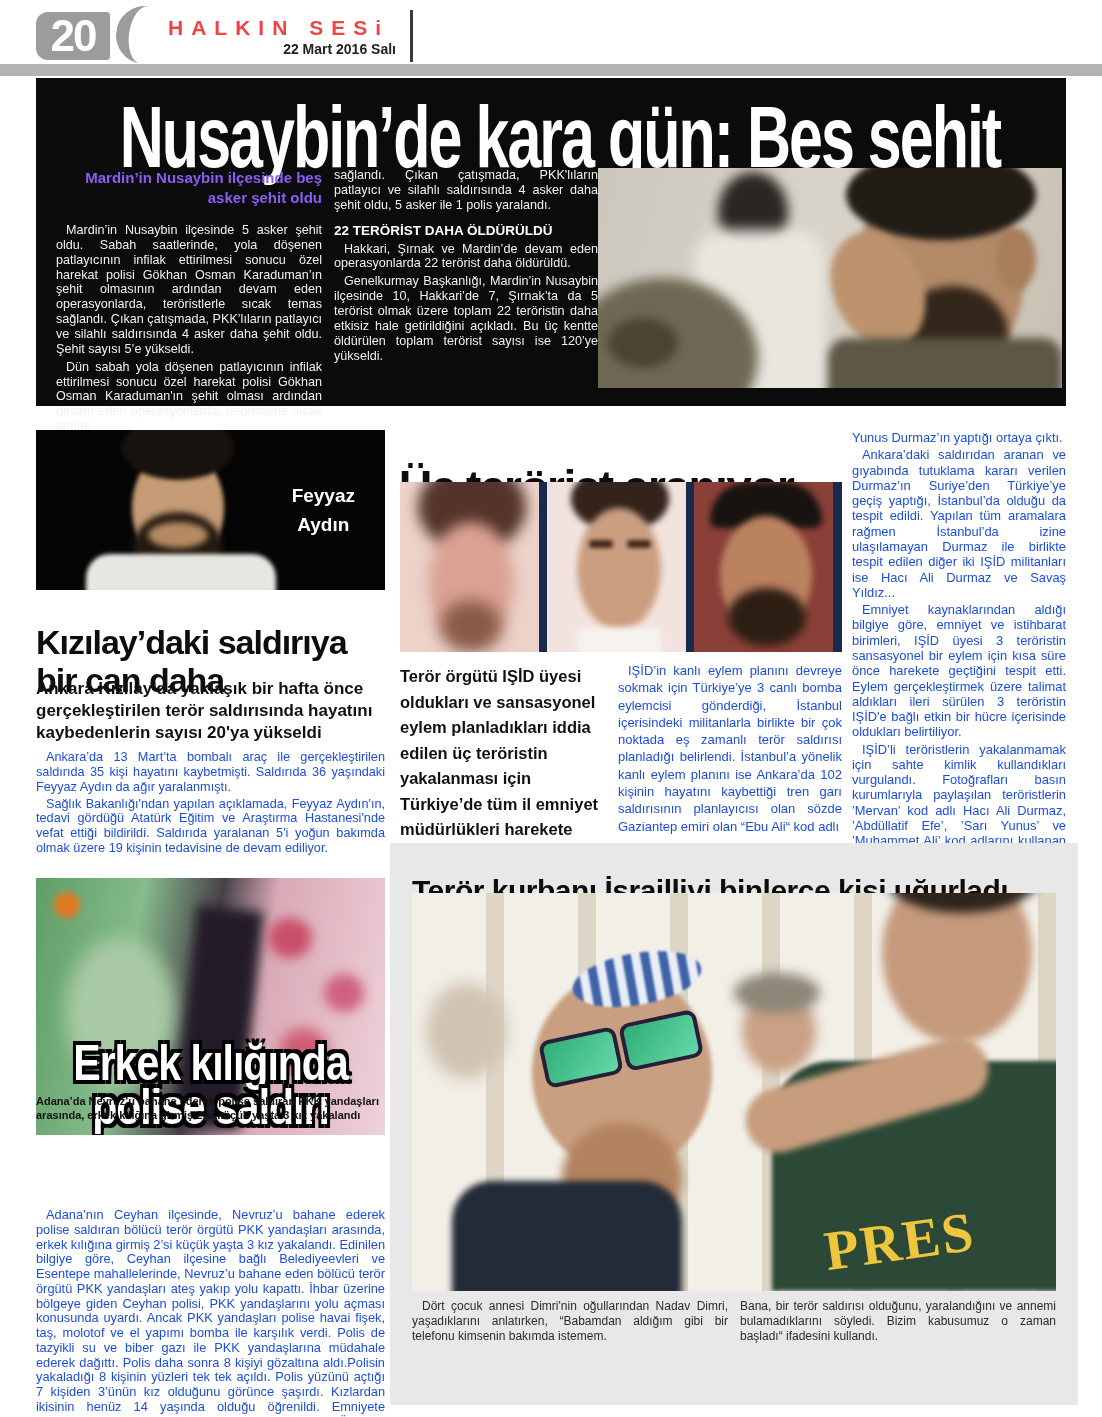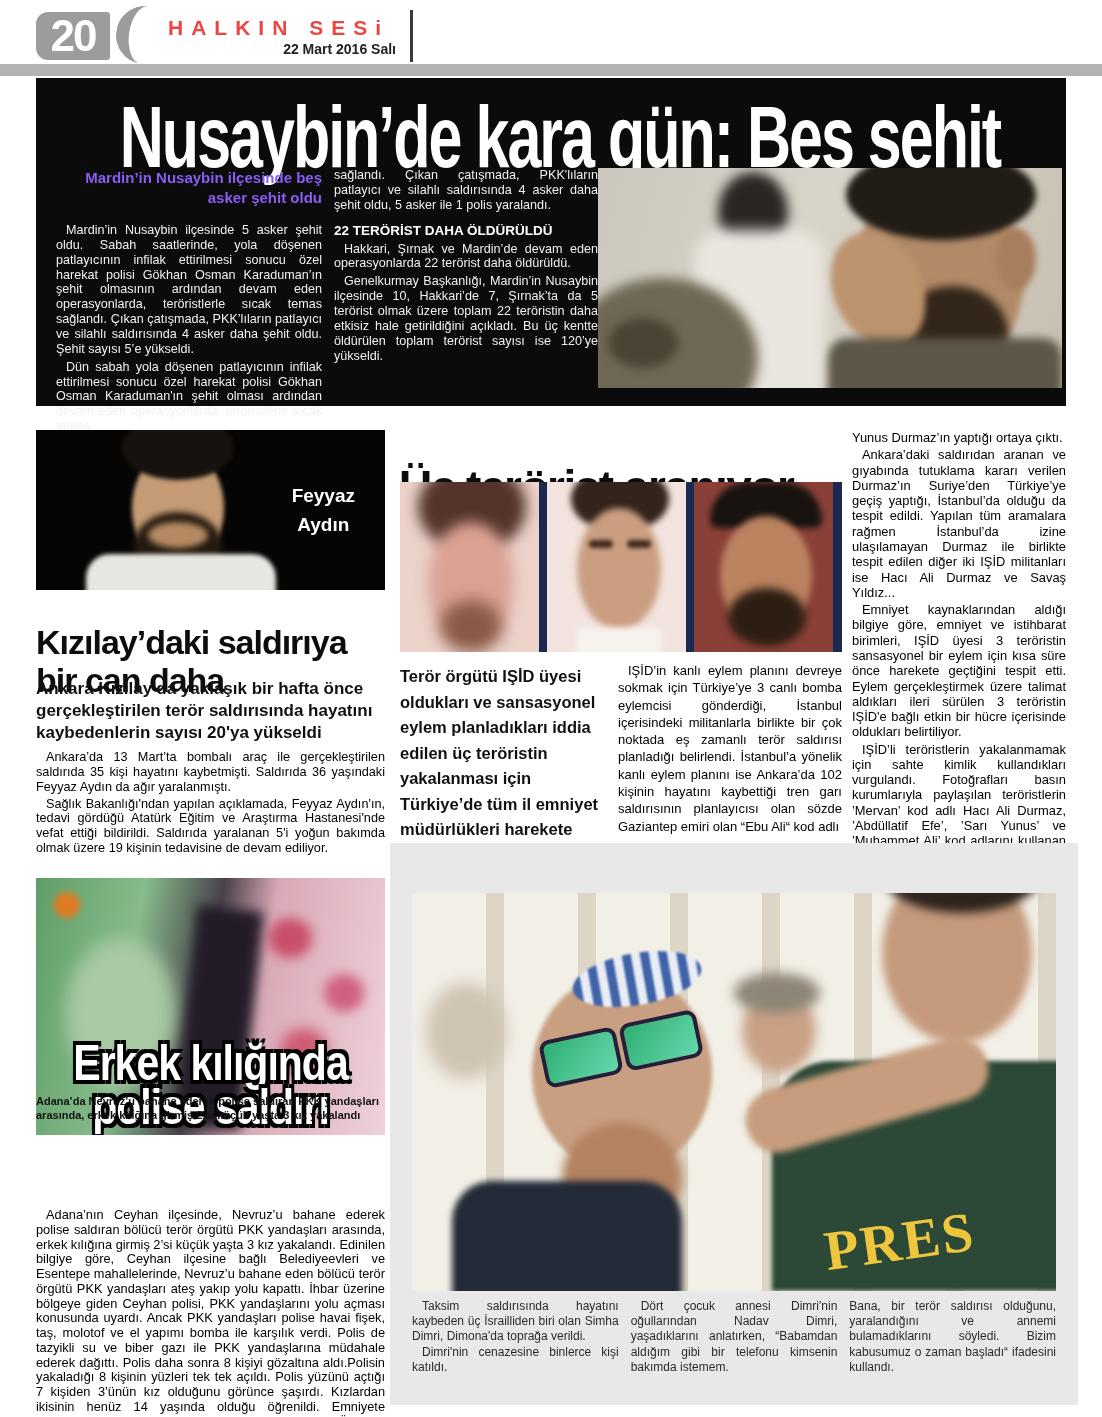--- a/index.html
+++ b/index.html
@@ -21,21 +21,21 @@
   .leadblk{left:36px;top:78px;width:1030px;height:328px;background:#0b0b0b;}
   .leadhl{position:absolute;top:2px;left:18px;right:0;height:92px;text-align:center;color:#fff;}
   .leadhl span{display:inline-block;font-size:61px;font-weight:bold;letter-spacing:-2px;
                line-height:62px;transform:scaleY(1.42);transform-origin:50% 30%;white-space:nowrap;}
   .ls-col{position:absolute;top:90px;color:#f1f1f1;font-size:12.6px;line-height:1.18;text-align:justify;}
   .ls-col p{margin:0 0 3px 0;}
   .ls-col p.ind{text-indent:10px;}
   .ls-sub{font-size:15px;font-weight:bold;line-height:1.3;margin:0 0 16px 0;color:#8b5cf6;text-align:right;}
   .ls-sub2{font-size:13.5px;font-weight:bold;margin:10px 0 3px 0;color:#fff;text-align:left;}
   
-  .body-txt{font-size:12.7px;line-height:1.17;text-align:justify;color:#000000;}
+  .body-txt{font-size:12.7px;line-height:1.17;text-align:justify;color:#1d4ed8;}
   .body-txt p{margin:0 0 2px 0;}
   .body-txt p.ind{text-indent:10px;}
   .lead-bold{font-weight:bold;line-height:1.3;color:#111;}
   
   .kz-photo{left:36px;top:430px;width:349px;height:160px;background:#050505;overflow:hidden;}
   .kz-hl{left:36px;top:596px;width:352px;font-size:34px;font-weight:bold;line-height:1.1;
          letter-spacing:-1px;color:#0d0d0d;}
   .kz-lead{left:36px;top:678px;width:350px;font-size:17px;}
   .kz-body{left:36px;top:750px;width:349px;}
   .kz-label{position:absolute;right:30px;top:52px;color:#fff;font-weight:bold;font-size:19px;
@@ -173,20 +173,21 @@
       <div>Erkek kılığında</div>
       <div>polise saldırı</div>
     </div>
   </div>
   <div class="ab ad-lead lead-bold">Adana’da Nevruz’u bahane ederek polise saldıran PKK yandaşları arasında, erkek kılığına girmiş 2’si küçük yaşta 3 kız yakalandı</div>
   <div class="ab ad-body body-txt">
     <p class="ind">Adana’nın Ceyhan ilçesinde, Nevruz’u bahane ederek polise saldıran bölücü terör örgütü PKK yandaşları arasında, erkek kılığına girmiş 2’si küçük yaşta 3 kız yakalandı. Edinilen bilgiye göre, Ceyhan ilçesine bağlı Belediyeevleri ve Esentepe mahallelerinde, Nevruz’u bahane eden bölücü terör örgütü PKK yandaşları ateş yakıp yolu kapattı. İhbar üzerine bölgeye giden Ceyhan polisi, PKK yandaşlarını yolu açması konusunda uyardı. Ancak PKK yandaşları polise havai fişek, taş, molotof ve el yapımı bomba ile karşılık verdi. Polis de tazyikli su ve biber gazı ile PKK yandaşlarına müdahale ederek dağıttı. Polis daha sonra 8 kişiyi gözaltına aldı.Polisin yakaladığı 8 kişinin yüzleri tek tek açıldı. Polis yüzünü açtığı 7 kişiden 3’ünün kız olduğunu görünce şaşırdı. Kızlardan ikisinin henüz 14 yaşında olduğu öğrenildi. Emniyete götürülen zanlılardan yaşı büyük olan kızın Pınar Ö. (20), diğer kızların ise K.Ç. (14) ve Z.Y. (14) olduğu öğrenildi.</p>
   </div>
 
   <section class="ab is-blk">
+    <h2 class="is-hl">Terör kurbanı İsrailliyi binlerce kişi uğurladı</h2>
 
     <div class="is-photo">
       <div class="rect" style="left:0;top:0;width:100%;height:100%;background:repeating-linear-gradient(90deg,#f2efe7 0px,#f2efe7 74px,#ddd6c7 74px,#ddd6c7 92px);"></div>
       <div class="blob" style="left:14px;top:90px;width:80px;height:96px;background:#cfc3b2;filter:blur(8px);"></div>
       <div class="blob" style="left:330px;top:96px;width:74px;height:84px;background:#c9a184;filter:blur(6px);"></div>
       <div class="blob" style="left:322px;top:80px;width:86px;height:40px;background:#8d8577;filter:blur(6px);"></div>
       <div class="blob" style="left:470px;top:-30px;width:150px;height:180px;background:#c59a7c;filter:blur(4px);"></div>
       <div class="blob" style="left:470px;top:-60px;width:160px;height:80px;background:#2e241c;filter:blur(5px);"></div>
       <div class="rect" style="left:360px;bottom:0;width:290px;height:230px;background:#2c4836;border-radius:60px 0 0 0;filter:blur(2px);"></div>
       <div class="rect" style="left:412px;bottom:18px;color:#eec63e;font-size:56px;font-weight:bold;transform:rotate(-8deg);letter-spacing:2px;font-family:'Liberation Serif',serif;">PRES</div>
@@ -196,24 +197,20 @@
       <div class="rect" style="left:128px;top:128px;width:160px;height:46px;transform:rotate(-12deg);">
         <div class="rect" style="left:0;top:4px;width:70px;height:40px;background:linear-gradient(135deg,#2fae74,#64d8ac);border:4px solid #23203a;border-radius:10px;"></div>
         <div class="rect" style="left:82px;top:4px;width:70px;height:40px;background:linear-gradient(135deg,#2fae74,#64d8ac);border:4px solid #23203a;border-radius:10px;"></div>
       </div>
       <div class="blob" style="left:150px;top:230px;width:120px;height:110px;background:#b3825f;filter:blur(5px);"></div>
       <div class="rect" style="left:40px;bottom:-10px;width:230px;height:120px;background:#232b38;border-radius:40px 40px 0 0;filter:blur(3px);"></div>
     </div>
 
     <div class="is-caps">
       <div class="cap">
-        <p class="ind">Taksim saldırısında hayatını kaybeden üç İsrailliden biri olan Simha Dimri, Dimona'da toprağa verildi.</p>
-        <p class="ind">Dimri'nin cenazesine binlerce kişi katıldı.</p>
-      </div>
-      <div class="cap">
         <p class="ind">Dört çocuk annesi Dimri'nin oğullarından Nadav Dimri, yaşadıklarını anlatırken, “Babamdan aldığım gibi bir telefonu kimsenin bakımda istemem.</p>
       </div>
       <div class="cap">
         <p>Bana, bir terör saldırısı olduğunu, yaralandığını ve annemi bulamadıklarını söyledi. Bizim kabusumuz o zaman başladı“ ifadesini kullandı.</p>
       </div>
     </div>
   </section>
 
 </div>
 

